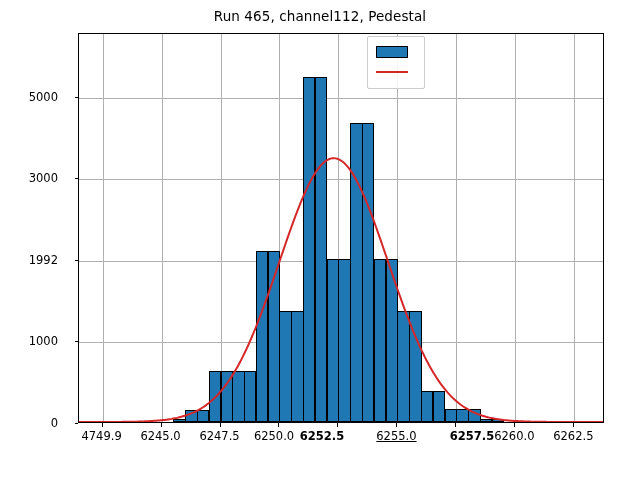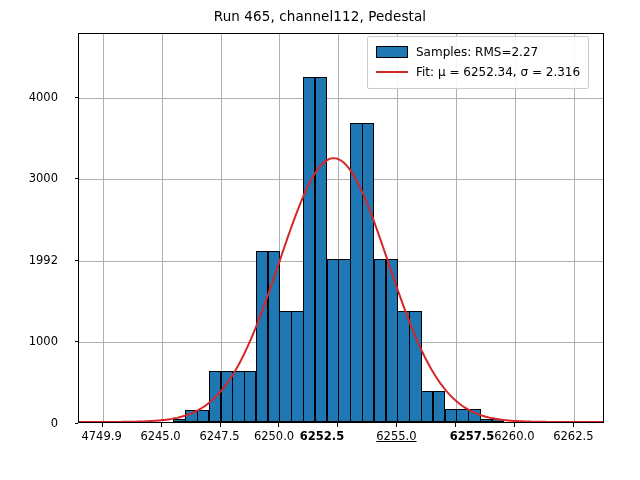--- a/index.html
+++ b/index.html
@@ -163,28 +163,26 @@
   <div id="yticks">
       <div class="ytick-mark" style="top: 423px;"></div>
       <div class="ytick-label" style="top: 423px;">0</div>
       <div class="ytick-mark" style="top: 341.41px;"></div>
       <div class="ytick-label" style="top: 341.41px;">1000</div>
       <div class="ytick-mark" style="top: 259.82px;"></div>
       <div class="ytick-label" style="top: 259.82px;">1992</div>
       <div class="ytick-mark" style="top: 178.23px;"></div>
       <div class="ytick-label" style="top: 178.23px;">3000</div>
       <div class="ytick-mark" style="top: 96.64px;"></div>
-      <div class="ytick-label" style="top: 96.64px;">4000</div>
+      <div class="ytick-label" style="top: 96.64px;">5000</div>
     </div>
 
 
   <div id="legend">
     <div class="legend-row">
       <span class="legend-swatch-patch"></span>
-      <span class="legend-text">Samples: RMS=2.27</span>
     </div>
     <div class="legend-row">
       <span class="legend-swatch-line"></span>
-      <span class="legend-text">Fit: μ = 6252.34, σ = 2.316</span>
     </div>
   </div>
 
 </div>
 
 </body></html>

